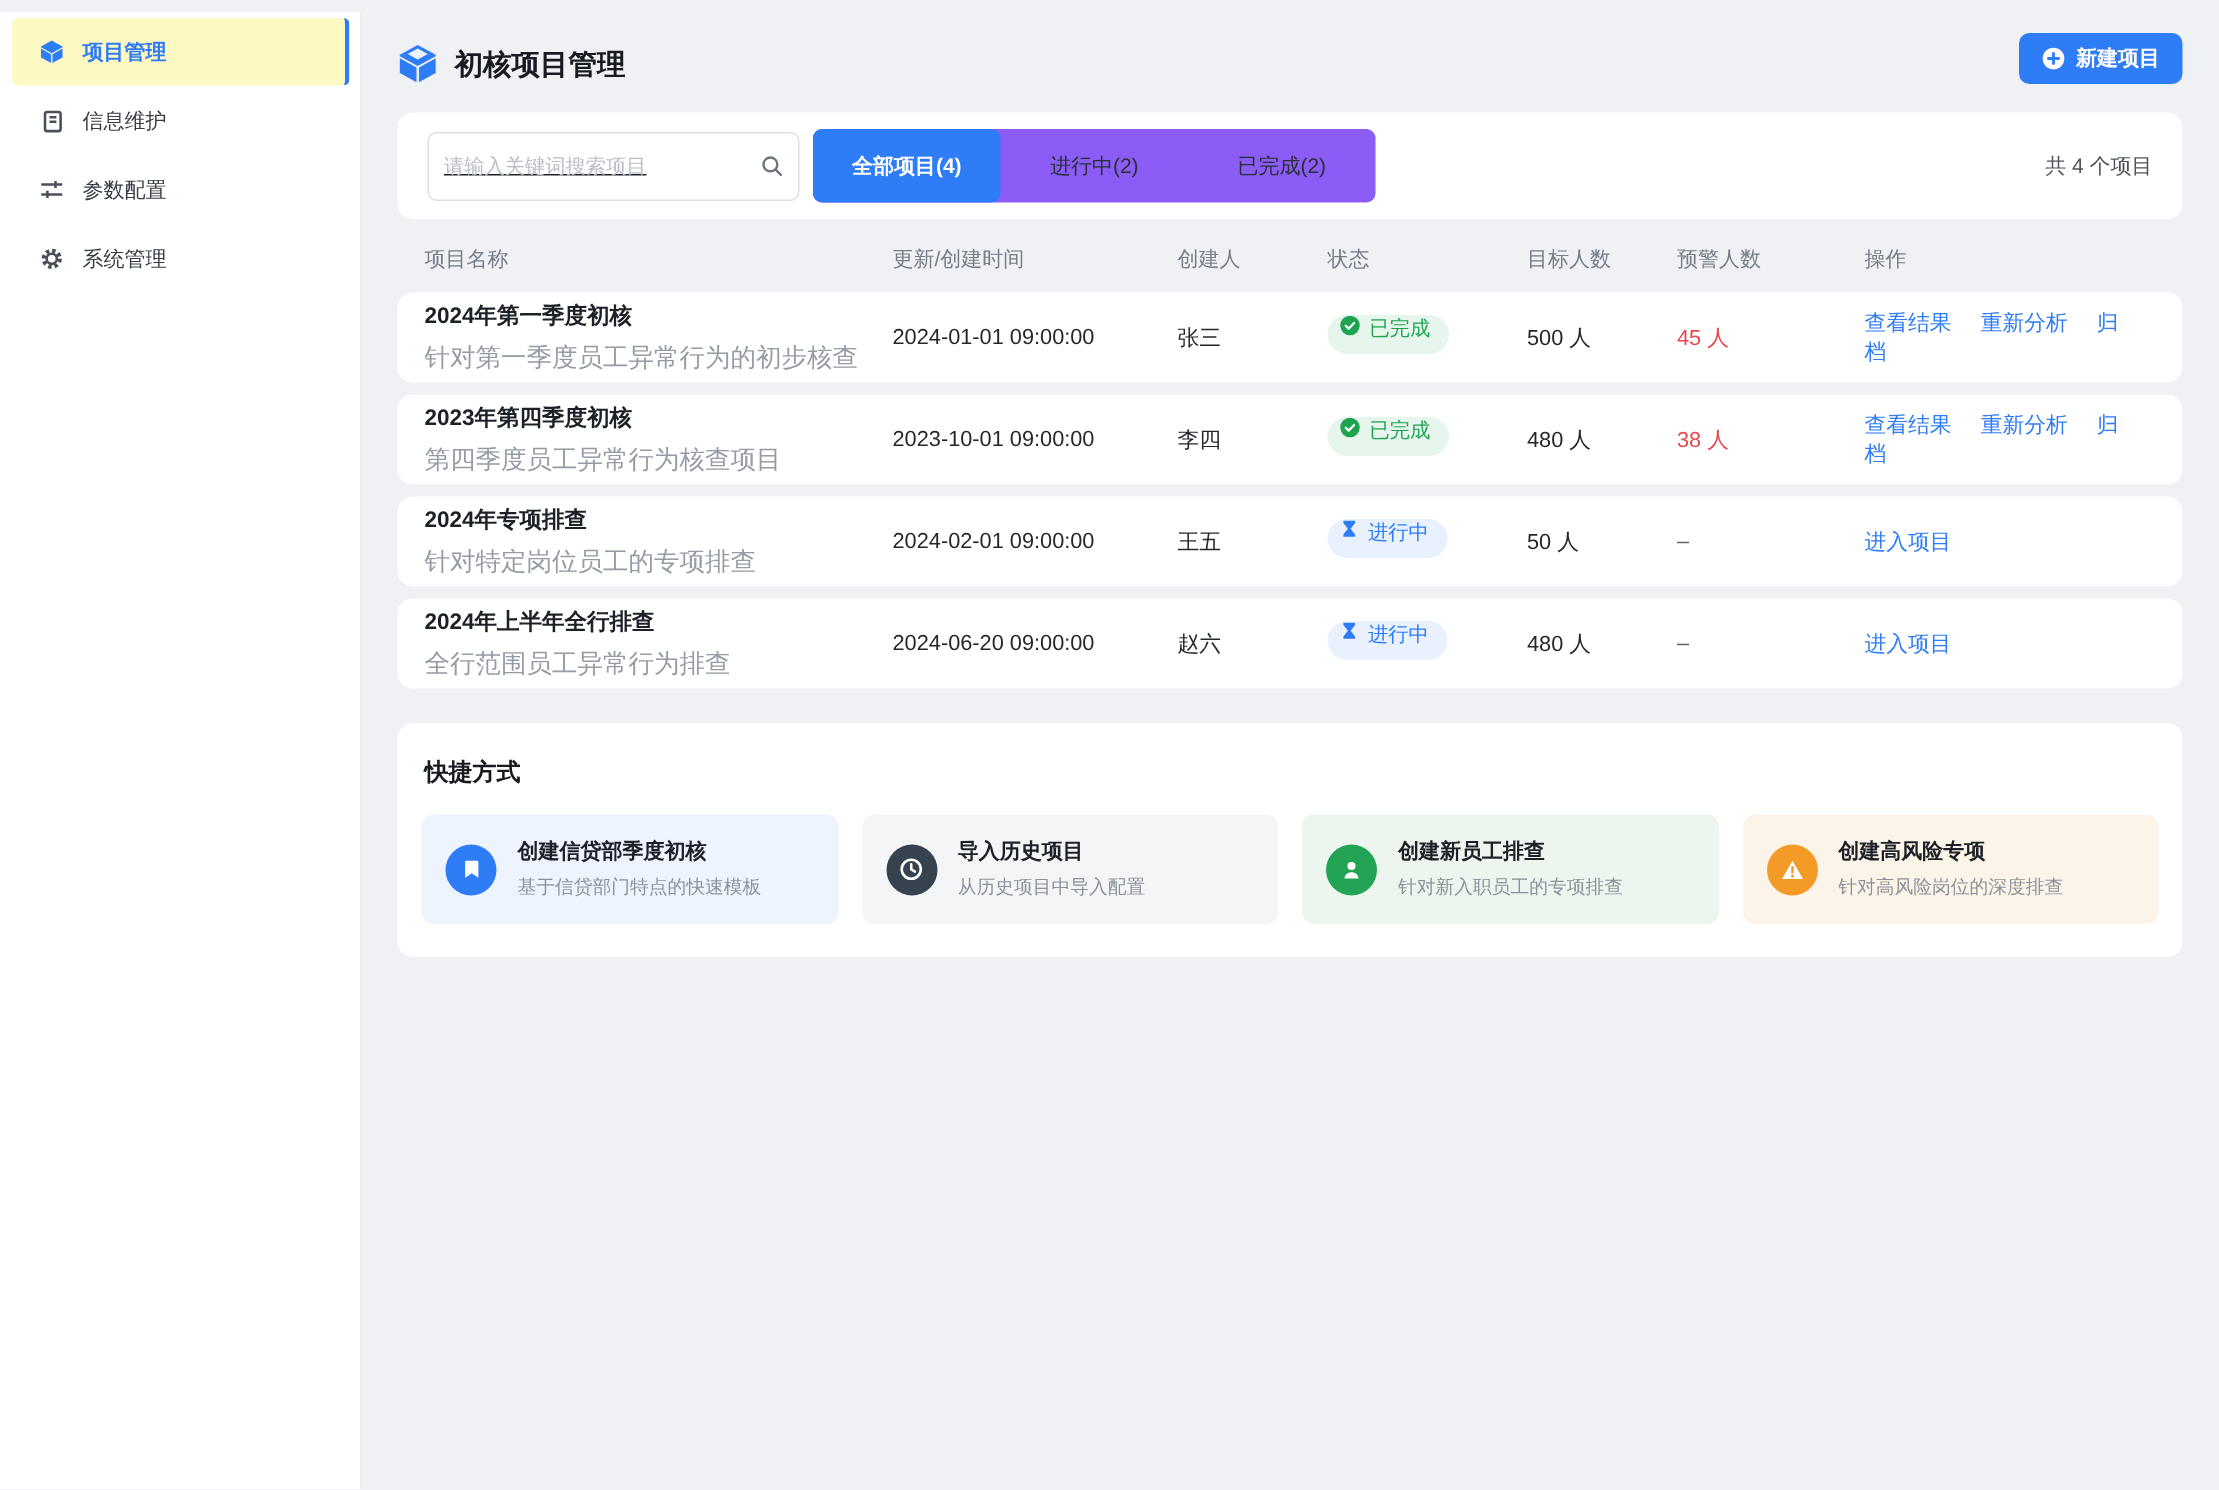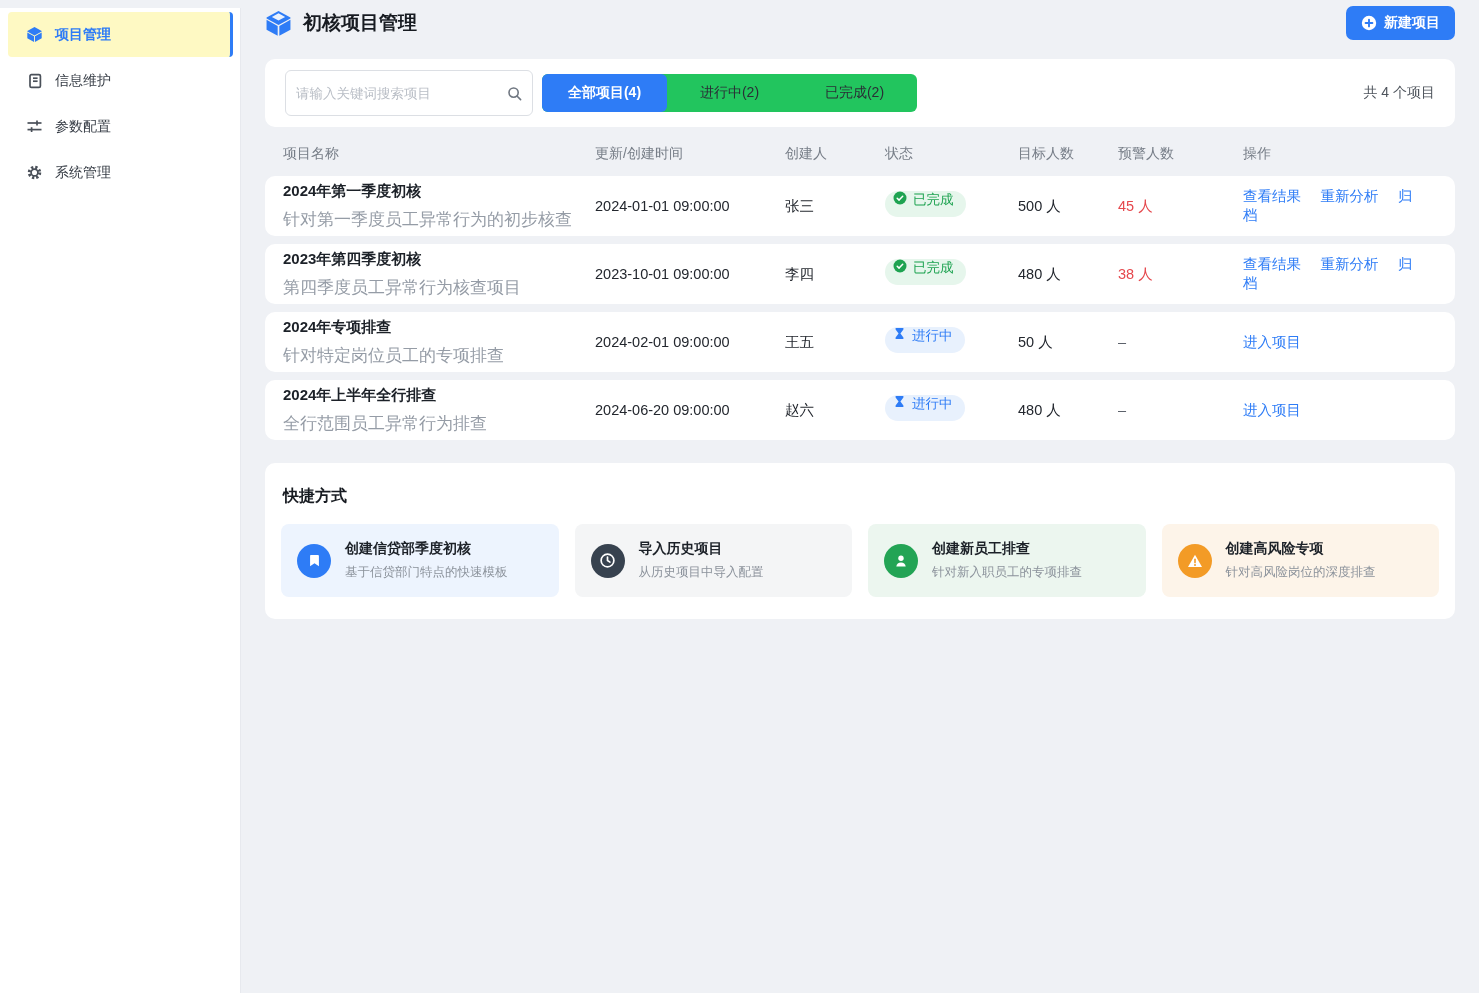--- a/index.html
+++ b/index.html
@@ -28,22 +28,22 @@
     border-radius:4px;
     cursor:pointer;
   }
   .side-item .s-icon { width:17px; height:17px; display:flex; align-items:center; justify-content:center; color:#4a5059; }
   .side-item.active { background:#fef9c3; color:#2e7cf6; border-right:3px solid #2e7cf6; font-weight:600; }
   .side-item.active .s-icon { color:#2e7cf6; }
 
   
   .main { flex:1; background:#eff1f5; }
   .main-header {
-    display:flex; align-items:center; justify-content:space-between;
-    padding:6px 24px 19px 24px;
+    display:flex; align-items:flex-end; justify-content:space-between;
+    padding:22px 24px 19px 24px;
   }
   .title-wrap { display:flex; align-items:center; gap:11px; }
   .page-title { font-size:19px; font-weight:700; color:#171b21; }
   .btn-new {
     background:#2e7cf6; color:#fff; border:none;
     height:34px; border-radius:7px; padding:0 15px;
     display:flex; align-items:center; gap:7px;
     font-size:14px; font-weight:600; cursor:pointer;
     font-family:inherit;
   }
@@ -52,28 +52,28 @@
   .toolbar-card {
     margin:0 24px;
     background:#fff; border-radius:10px;
     padding:11px 20px;
     display:flex; align-items:center;
   }
   .search-box {
     width:248px; height:46px;
     border:1px solid #dcdfe4; border-radius:6px;
     display:flex; align-items:center;
-    padding:0 10px; gap:8px; background:#fff;
+    padding:0 10px; gap:8px; background:#fff;text-decoration:underline;
   }
   .search-box input {
     flex:1; border:none; outline:none; font-size:13.5px;
     font-family:inherit; color:#333; min-width:0;
   }
   .search-box input::placeholder { color:#b9bec6; }
-  .tabs { margin-left:9px; background:#22c55e; border-radius:6px; display:flex; height:38px; }
+  .tabs { margin-left:9px; background:#8b5cf6; border-radius:6px; display:flex; height:49px; }
   .tab {
     width:125px; display:flex; align-items:center; justify-content:center;
     font-size:14px; color:#2a2f36; border-radius:6px; cursor:pointer;
   }
   .tab.active { background:#2e7cf6; color:#fff; font-weight:700; }
   .count { margin-left:auto; font-size:14px; color:#4e545c; }
 
   
   .table-wrap { margin:0 24px; }
   .thead, .trow {

